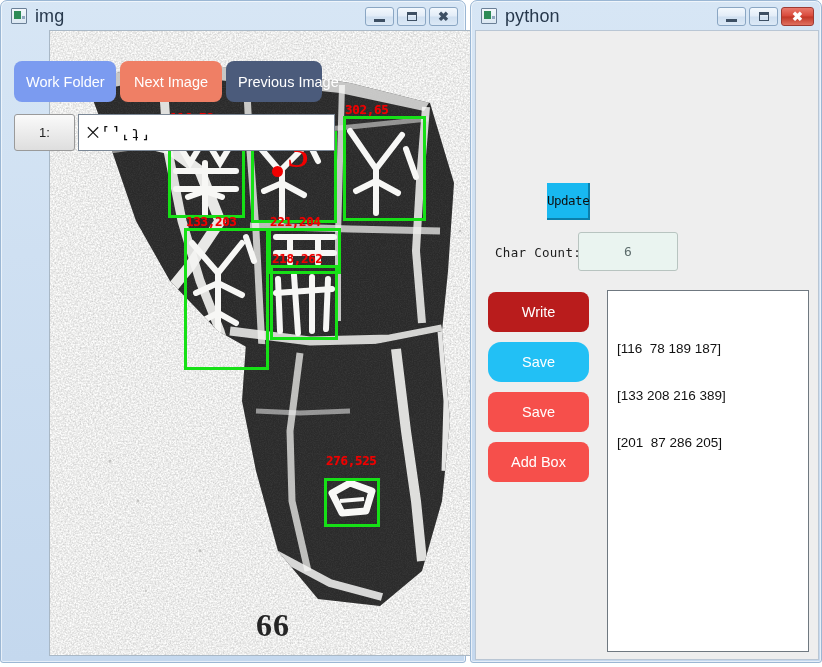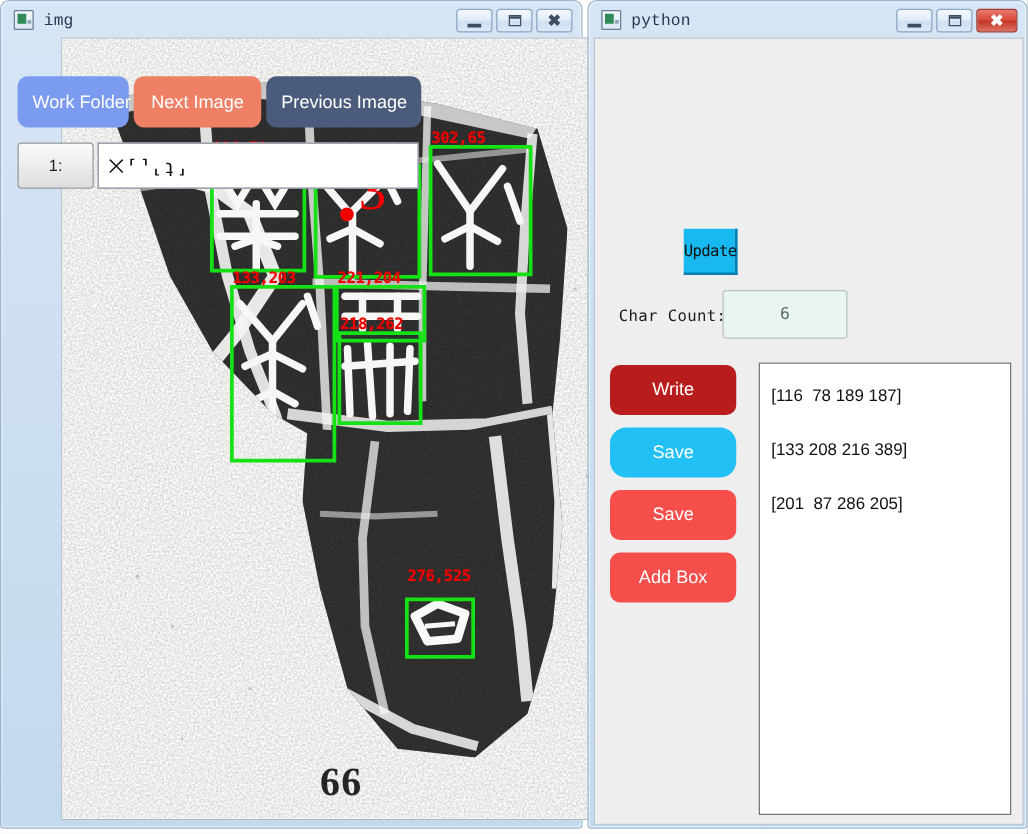--- a/index.html
+++ b/index.html
@@ -44,24 +44,23 @@
     background: #2e8b57;
   }
   .title-icon::after {
     content: "";
     position: absolute; left: 10px; top: 7px;
     width: 3px; height: 3px;
     background: #8fa6bd;
   }
   .title-text {
     margin-left: 8px;
-    font-size: 13px;
+    font-size: 18px;
     color: #27384c;
     letter-spacing: 0.1px;
-    font-family: Liberation Mono, monospace;
   }
   .win-btns {
     position: absolute;
     right: 4px; top: 3px;
     display: flex;
     gap: 3px;
   }
   .wb {
     width: 29px; height: 19px;
     border: 1px solid #8aa6c3;
@@ -154,23 +153,23 @@
     height: 41px;
     border: none;
     border-radius: 8px;
     color: #ffffff;
     font-size: 14.5px;
     font-family: "Liberation Sans", sans-serif;
     cursor: pointer;
     padding: 0 12px;
     white-space: nowrap;
   }
-  #btn-work-folder { background: #7b9bf0; width: 89px; }
+  #btn-work-folder { background: #7b9bf0; width: 102px; }
   #btn-next-image  { background: #ef7f65; width: 102px; }
-  #btn-prev-image  { background: #4b5b7b; width: 124px; }
+  #btn-prev-image  { background: #4b5b7b; width: 96px; }
 
   #char-row {
     position: absolute;
     left: 14px; top: 114px;
     display: flex;
     width: 321px;
     height: 37px;
   }
   #char-index-btn {
     width: 61px; height: 37px;
@@ -265,20 +264,21 @@
     border: 1px solid #6f7880;
     padding: 18px 0 0 9px;
     overflow: hidden;
   }
   .coord-line {
     font-family: "Liberation Sans", sans-serif;
     font-size: 13.5px;
     color: #111111;
     margin-bottom: 28px;
     white-space: pre;
+    margin-top: 32px;
   }
 </style>
 </head>
 <body>
 
 <div id="root">
 
   <div class="window" id="img-window">
     <div class="titlebar">
       <div class="title-icon"></div>

